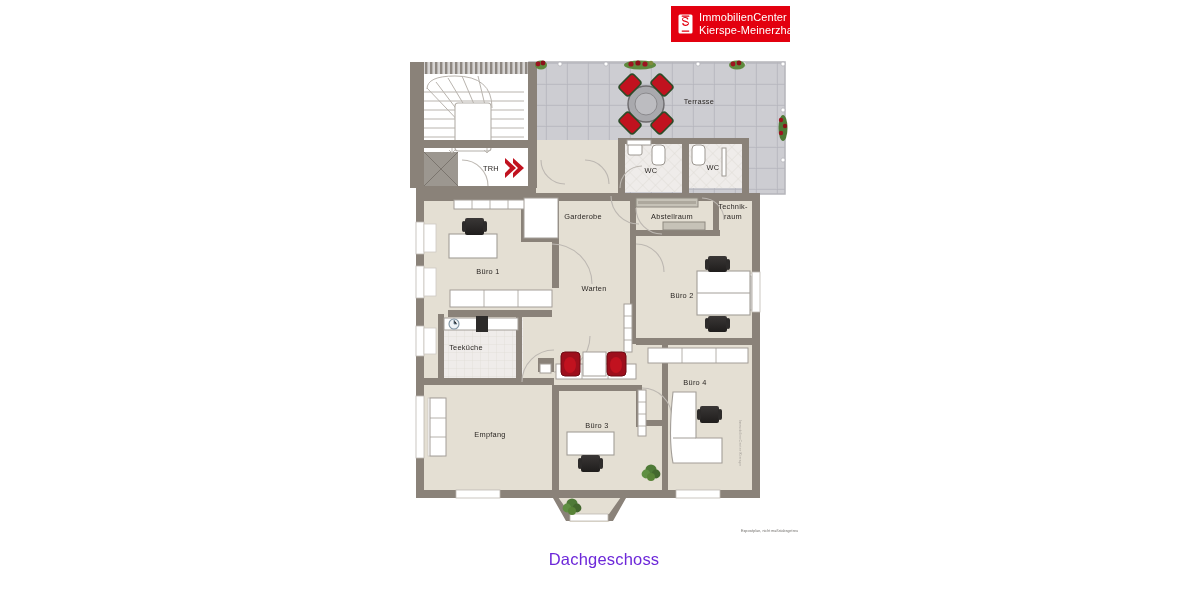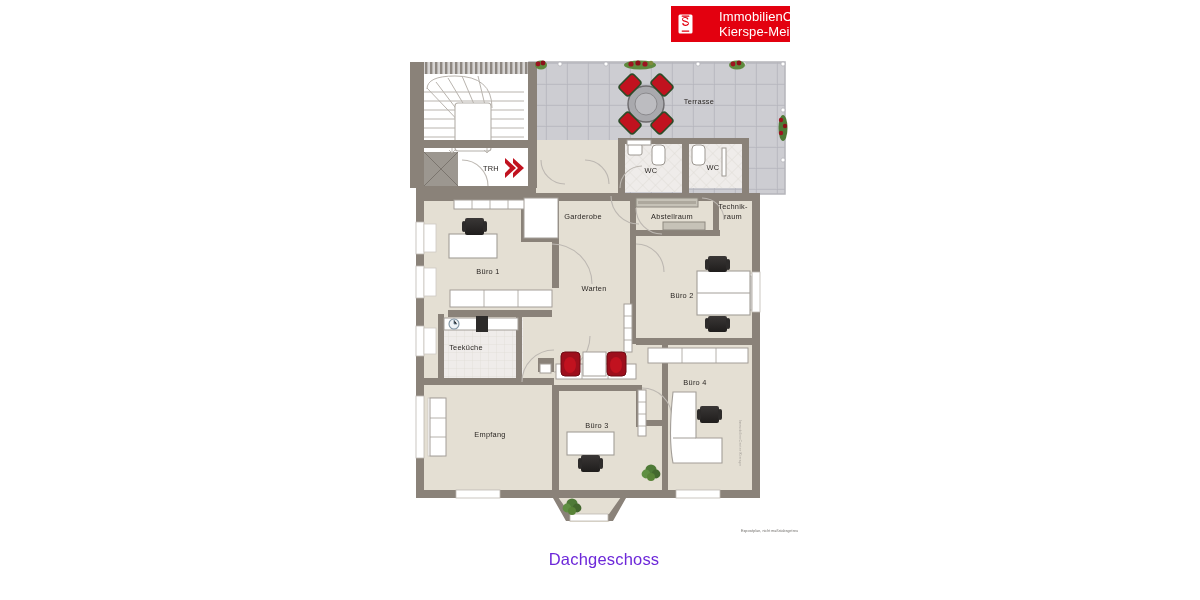--- a/index.html
+++ b/index.html
@@ -36,25 +36,24 @@
     flex: 0 0 auto;
     margin-right: 5px;
     display: flex;
     align-items: center;
     justify-content: center;
   }
   #logo-text {
     display: flex;
     flex-direction: column;
     line-height: 1.18;
-    font-size: 13px;
+    font-size: 11px;
     color: #ffffff;
     letter-spacing: .1px;
     white-space: nowrap;
-    margin-left: 20px;
   }
 
   
   #plan-wrap {
     position: absolute;
     left: 0;
     top: 0;
     width: 1200px;
     height: 600px;
   }

